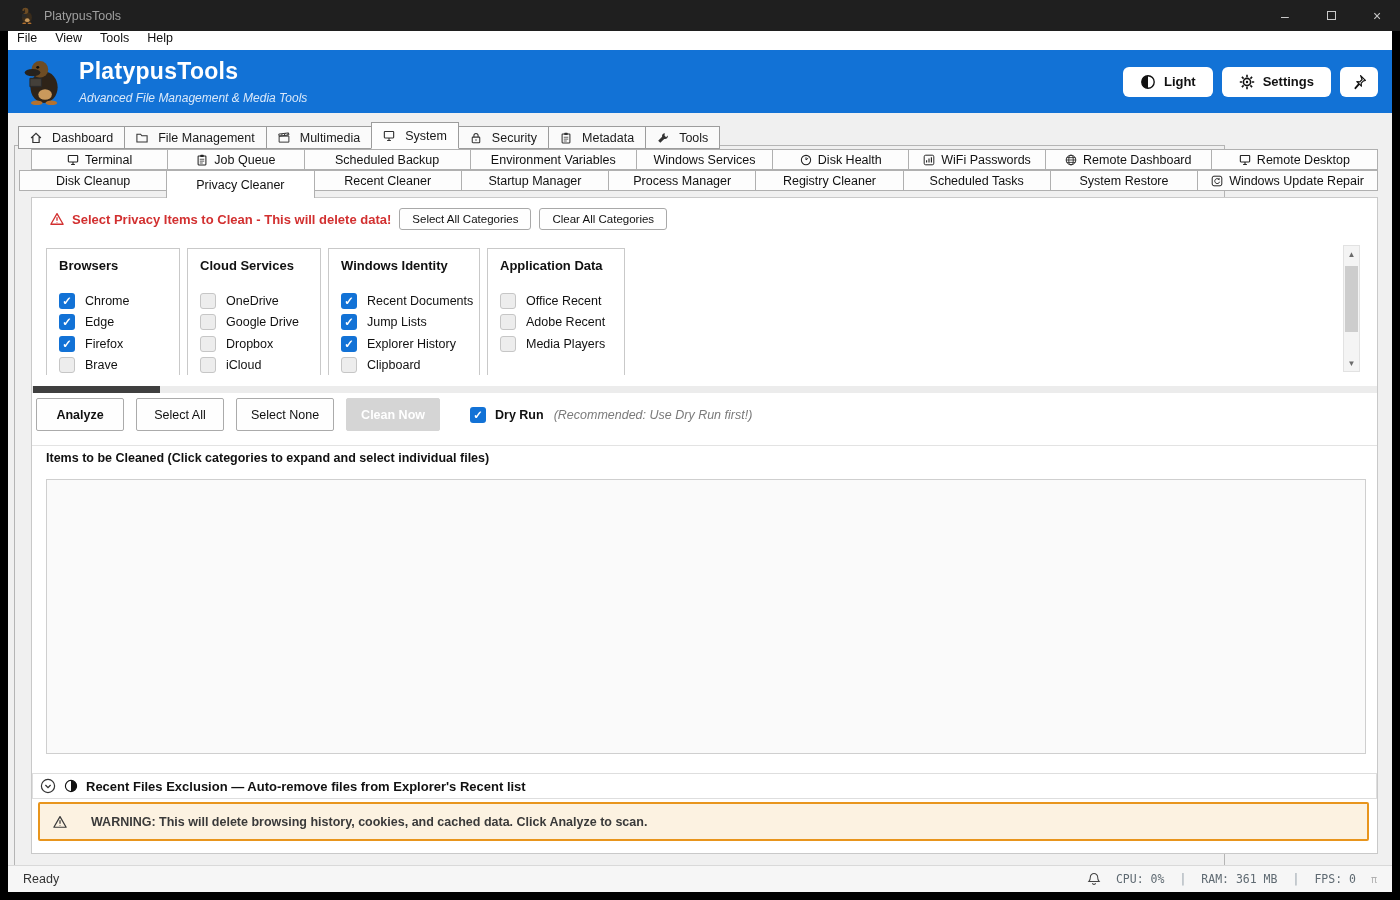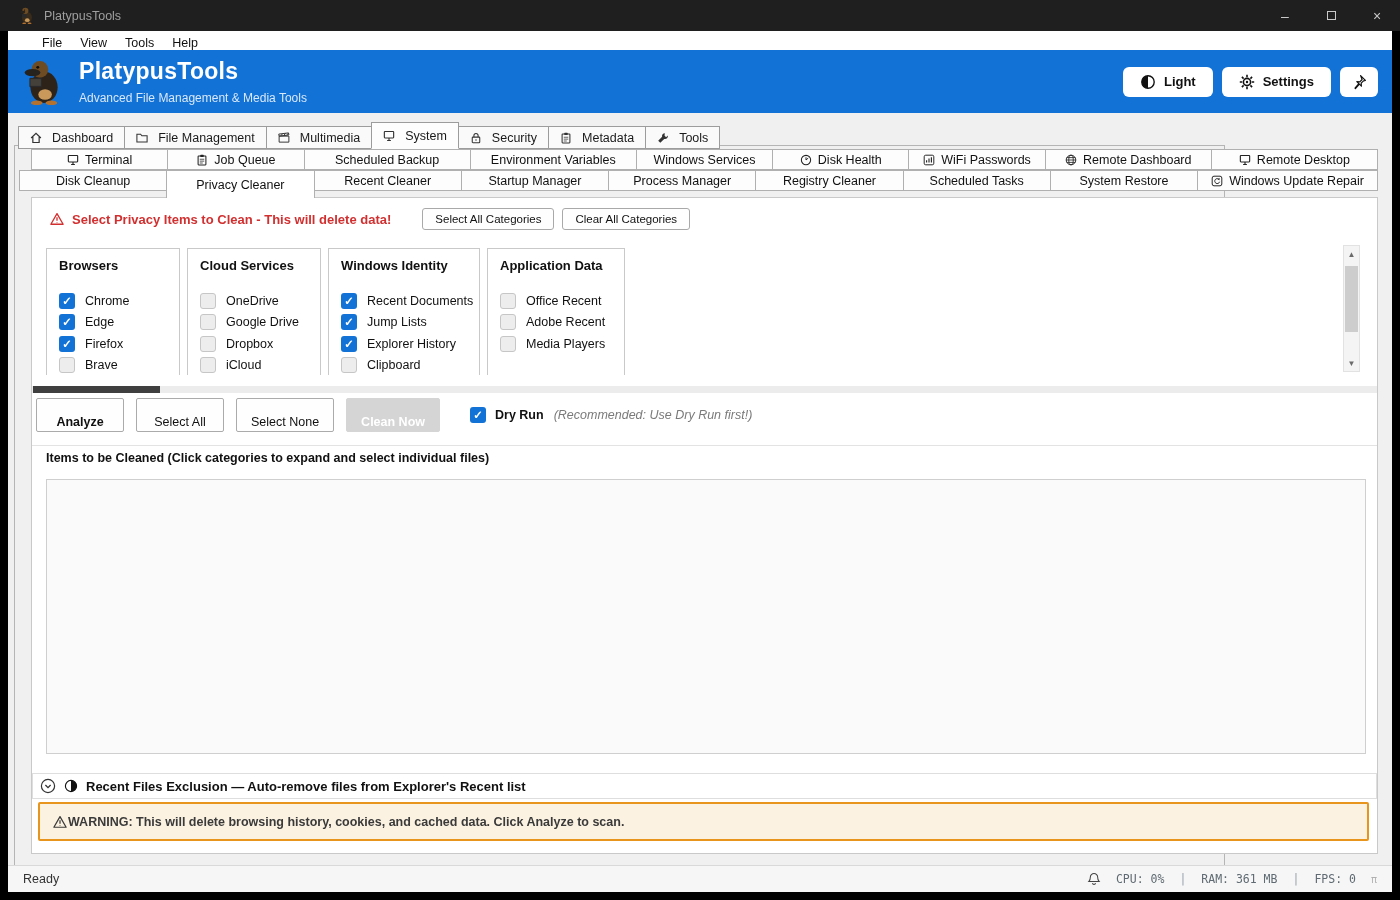--- a/index.html
+++ b/index.html
@@ -16,28 +16,28 @@
   .tb-icon { margin-left:18px; width:17px; height:17px; }
   .tb-title { color:#9f9f9f; font-size:12.5px; margin-left:9px; }
   .tb-controls { margin-left:auto; display:flex; height:31px; }
   .tb-btn { width:46px; height:31px; display:flex; align-items:center; justify-content:center;
     color:#c9c9c9; font-size:14px; cursor:default; }
   .tb-max-box { width:9px; height:9px; border:1px solid #c9c9c9; }
 
   
   .window { position:absolute; left:8px; top:31px; width:1384px; height:861px; background:#f0f0f0; }
 
-  .menubar { height:19px; background:#fff; display:flex; align-items:flex-end; padding-left:25px; }
+  .menubar { height:19px; background:#fff; display:flex; align-items:flex-start; padding-left:0; }
   .menu-item { font-size:12.5px; color:#111; padding:0 9px; }
 
   .header { height:63px; background:#1272d6; display:flex; align-items:center; padding:0 14px; }
   .logo { width:42px; height:46px; }
   .header-text { margin-left:15px; }
   .h-title { color:#fff; font-size:23px; font-weight:bold; letter-spacing:.3px; }
-  .h-sub { color:#d9e8fa; font-size:12px; margin-top:6px; }
+  .h-sub { color:#d9e8fa; font-size:12px; margin-top:6px;font-style:italic; }
   .header-actions { margin-left:auto; display:flex; gap:9px; align-items:center; }
   .h-btn { background:#fff; border:none; border-radius:6px; height:30px; display:flex; align-items:center;
     gap:8px; padding:0 17px; font-size:13px; font-weight:bold; color:#111;
     font-family:"Liberation Sans",sans-serif; }
   .h-btn.pin-btn { padding:0 11px; }
 
   
   .main-tabs { position:absolute; left:10px; top:91px; display:flex; align-items:flex-end; z-index:4; }
   .mtab { height:23px; display:flex; align-items:center; gap:10px; padding:0 11px;
     background:#fafafa; border:1px solid #9c9c9c; margin-left:-1px; font-size:12.5px; color:#1a1a1a; }
@@ -61,21 +61,21 @@
   .stab .ic { color:#222; }
 
   
   .panel { position:absolute; left:16px; top:51px; width:1347px; height:657px;
     background:#fff; border:1px solid #c9c9c9; z-index:2; }
 
   .warn-head { position:absolute; left:18px; top:10px; display:flex; align-items:center; }
   .warn-label { display:flex; align-items:center; gap:8px; color:#d23030; font-weight:bold; font-size:13px; }
   .small-btn { height:22px; background:#fefefe; border:1px solid #a9a9a9; border-radius:3px;
     font-size:11.5px; color:#111; padding:0 12px; font-family:"Liberation Sans",sans-serif; }
-  .small-btn.b1 { margin-left:31px;text-align:right; }
+  .small-btn.b1 { margin-left:8px;text-align:right; }
   .small-btn.b2 { margin-left:8px; }
 
   .cats { position:absolute; left:14px; top:50px; height:127px; width:1295px; overflow:hidden;
     display:flex; gap:7px; }
   .cat { border:1px solid #c9c9c9; background:#fff; height:152px; padding:9px 0 0 12px; flex:none; }
   .cat.c0 { width:134px; } .cat.c1 { width:134px; } .cat.c2 { width:152px; } .cat.c3 { width:138px; }
   .cat-title { font-size:13px; font-weight:bold; margin-bottom:17px; }
   .chk-row { display:flex; align-items:center; gap:10px; height:21.5px;text-align:center; }
   .cb { width:16px; height:16px; border-radius:3px; flex:none; }
   .cb.checked { background:#1272d6; display:flex; align-items:center; justify-content:center; }
@@ -88,39 +88,39 @@
   .vs-arrow { position:absolute; left:0; width:15px; height:14px; color:#6b6b6b; font-size:8px;
     display:flex; align-items:center; justify-content:center; }
   .vs-up { top:1px; } .vs-down { bottom:1px; }
   .vthumb { position:absolute; left:1px; top:20px; width:13px; height:66px; background:#cdcdcd; }
 
   .hscroll { position:absolute; left:0; top:188px; width:1345px; height:7px; background:#ececec; }
   .hthumb { position:absolute; left:1px; top:0; width:127px; height:7px; background:#3f3f3f; }
 
   .actions { position:absolute; left:4px; top:200px; display:flex; align-items:center; }
   .btn { height:33px; min-width:88px; background:#fefefe; border:1px solid #ababab; border-radius:2px;
-    font-size:12.5px; color:#111; padding:16px 14px; margin-right:12px; font-family:"Liberation Sans",sans-serif; }
+    font-size:12.5px; color:#111; padding:8px 14px; margin-right:12px; font-family:"Liberation Sans",sans-serif; }
   .btn.bold { font-weight:bold; }
   .btn.disabled { background:#d5d5d5; border-color:#d5d5d5; color:#fff; font-weight:bold; }
   .dryrun { display:flex; align-items:center; gap:9px; margin-left:18px; }
   .dry-label { font-size:12.5px; font-weight:bold; }
   .hint { font-style:italic; color:#7a7a7a; font-size:12.5px; margin-left:10px; }
 
   .div1 { position:absolute; left:0; top:247px; width:1345px; height:1px; background:#e3e3e3; }
   .items-header { position:absolute; left:14px; top:253px; font-size:12.5px; font-weight:bold; }
   .items-box { position:absolute; left:14px; top:281px; width:1320px; height:275px;
     background:#fafafa; border:1px solid #cfcfcf; }
 
   .excl-bar { position:absolute; left:0; top:575px; width:1345px; height:26px;
     border:1px solid #dedede; background:#fff; display:flex; align-items:center; gap:8px;
     padding-left:7px; font-weight:bold; font-size:13px; }
 
   .warn-banner { position:absolute; left:6px; top:604px; width:1331px; height:39px;
     border:2px solid #e8951d; background:#fcf2e1; border-radius:2px; display:flex; align-items:center;
-    gap:1px; padding-left:13px; font-weight:bold; font-size:12.5px; color:#3a3a3a; }
+    gap:24px; padding-left:13px; font-weight:bold; font-size:12.5px; color:#3a3a3a; }
 
   
   .statusbar { position:absolute; left:8px; top:865px; width:1384px; height:27px; background:#f6f6f6;
     border-top:1px solid #d9d9d9; display:flex; align-items:center; padding:0 15px; }
   .sb-ready { font-size:12.5px; color:#333; }
   .sb-right { margin-left:auto; display:flex; align-items:center; gap:15px; color:#5f6a72;
     font-family:"DejaVu Sans Mono", monospace; font-size:11.5px; }
   .sb-sep { color:#9aa5ad; }
   .sb-pi { color:#b0b0b0; font-size:10px; }
   .bell { color:#444; }

